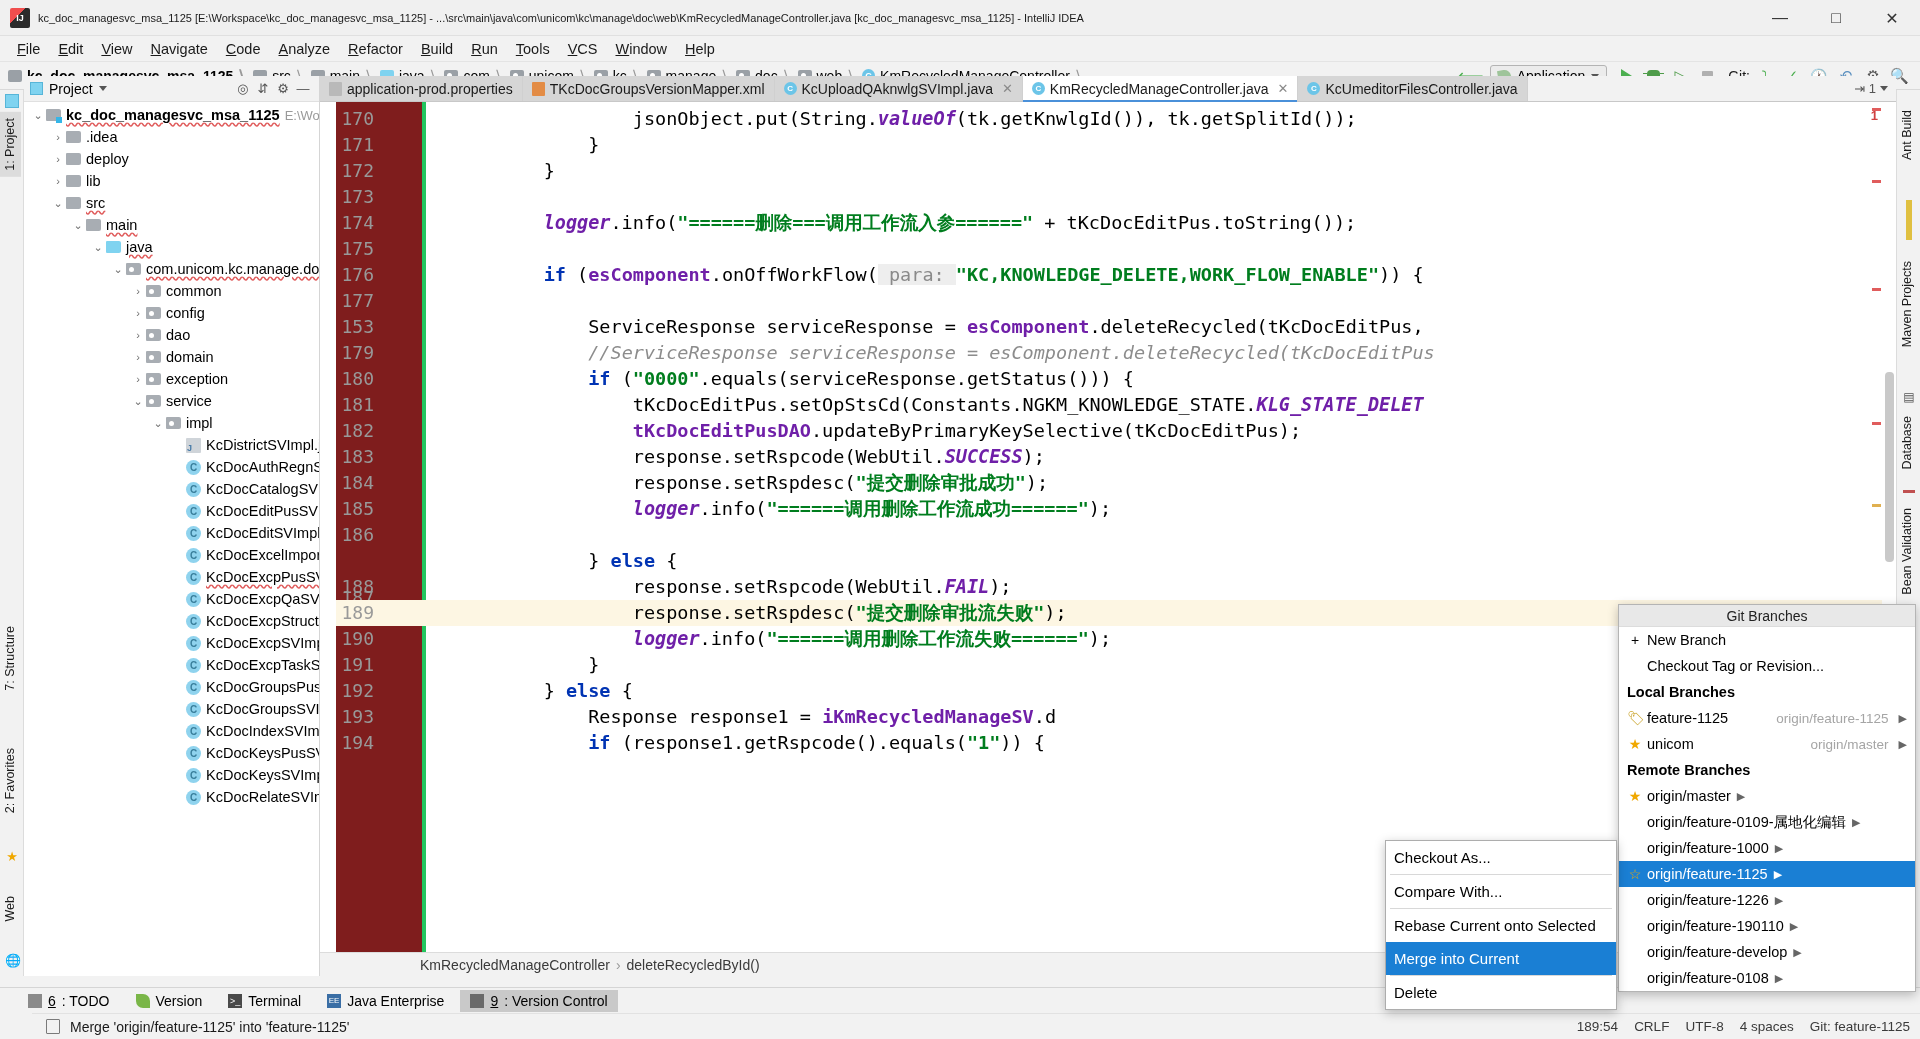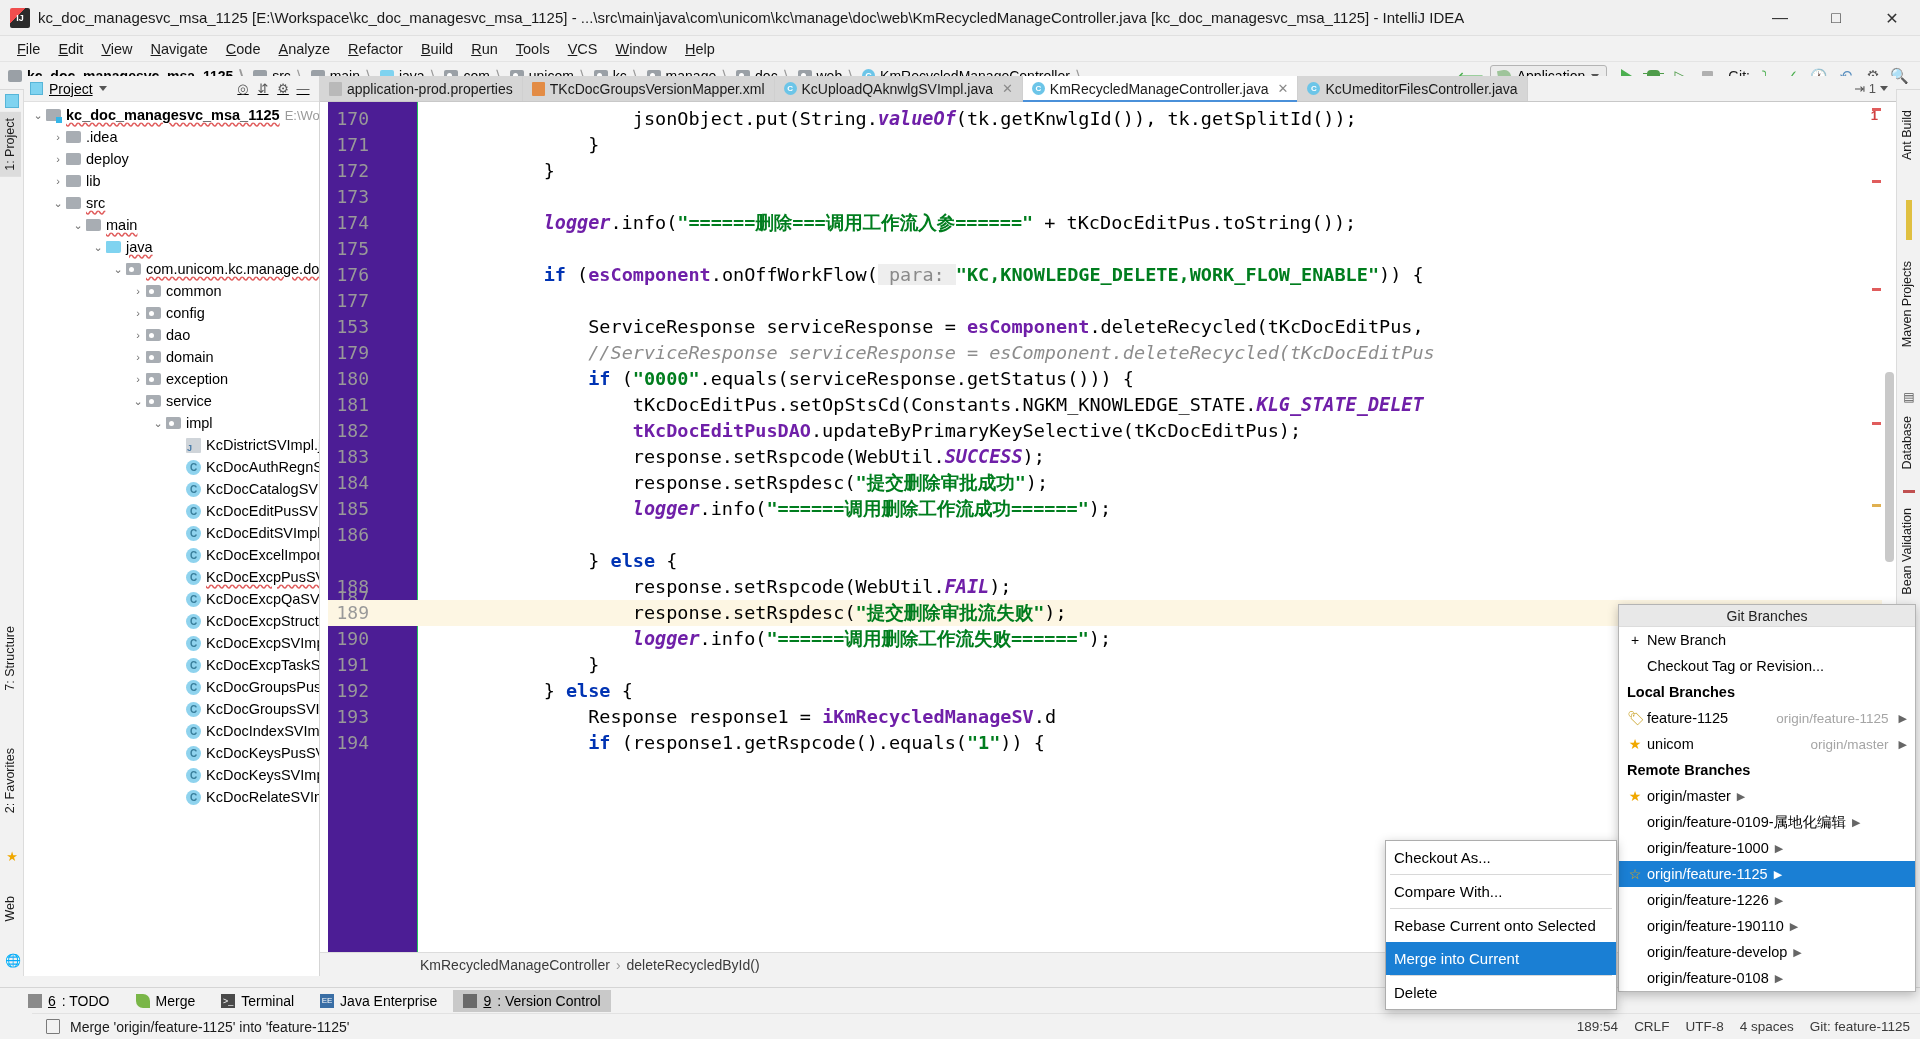--- a/index.html
+++ b/index.html
@@ -24,21 +24,21 @@
   .title-icon {
     width: 20px; height: 20px; margin: 0 8px 0 10px;
     background: linear-gradient(135deg,#f04e4e 0%,#f04e4e 40%,#2b2b2b 40%,#2b2b2b 100%);
     border-radius: 2px; position: relative; flex: 0 0 auto;
   }
   .title-icon::after {
     content: "IJ"; position: absolute; inset: 0; color: #fff;
     font-size: 9px; font-weight: bold; display: flex;
     align-items: center; justify-content: center;
   }
-  .title-text { font-size: 15px; color: #1a1a1a; white-space: nowrap; }
+  .title-text { font-size: 11px; color: #1a1a1a; white-space: nowrap; }
   .win-buttons { position: absolute; right: 0; top: 0; display: flex; height: 36px; }
   .win-btn {
     width: 56px; height: 36px; display: flex; align-items: center; justify-content: center;
     font-size: 16px; color: #333;
   }
 
   
   .menubar {
     height: 26px; display: flex; align-items: center;
     padding-left: 8px; background: #f2f2f2; font-size: 14.5px;
@@ -131,21 +131,20 @@
   
   .project-panel {
     position: absolute; left: 24px; top: 76px; width: 296px; bottom: 63px;
     background: #fff; border-right: 1px solid #d5d5d5;
     display: flex; flex-direction: column;
   }
   .proj-header {
     height: 26px; background: #f2f2f2; display: flex; align-items: center;
     padding: 0 6px; font-size: 14px; border-bottom: 1px solid #e0e0e0;
     flex: 0 0 auto;
-    text-decoration: underline;
   }
   .proj-header .sq { width:13px;height:13px;background:#7fd3f0;border:1px solid #57b5d8;margin-right:6px;}
   .proj-header .spacer { flex: 1; }
   .hdr-ic { width: 20px; text-align: center; color: #555; font-size: 13px; }
   .tree { flex: 1; overflow: hidden; padding-top: 2px; font-size: 14.5px; position: relative; background: #fff;}
   .row { height: 22px; display: flex; align-items: center; white-space: nowrap; }
   .tw { width: 16px; text-align: center; color: #707070; font-size: 11px; flex: 0 0 auto;}
   .fold {
     width: 15px; height: 12px; background: #a8adb3; border-radius: 1px 2px 2px 1px;
     margin-right: 5px; flex: 0 0 auto; position: relative;
@@ -201,22 +200,22 @@
   .ficon.prop { background: #b9b9b9; }
   .ficon.xml  { background: #e38c45; }
   .ficon.cls  { background: #6cc5e8; border-radius:50%; width:13px;height:13px; position:relative;}
   .ficon.cls::after{content:"C";position:absolute;inset:0;display:flex;align-items:center;justify-content:center;color:#fff;font-size:8px;font-weight:bold;}
   .tabs-right {
     margin-left:auto; display:flex;align-items:center;gap:4px;padding:0 8px;font-size:13px;color:#555;
   }
 
   .code-wrap { flex: 1; position: relative; overflow: hidden; background: #fff; }
   .gutter {
-    position: absolute; left: 8px; top: 0; bottom: 0; width: 90px; background: #4c1d95;
-    border-right: 1px solid #22c55e;
+    position: absolute; left: 16px; top: 0; bottom: 0; width: 90px; background: #7f1d1d;
+    border-right: 4px solid #22c55e;
   }
   .gline {
     position: absolute; right: 48px; font-family: "DejaVu Sans Mono", monospace;
     font-size: 18px; color: #999; text-align: right; width: 60px; line-height: 26px;
   }
   .code {
     position: absolute; left: 90px; top: 0; right: 0; bottom: 0; overflow: hidden;
     font-family: "DejaVu Sans Mono", monospace; font-size: 18.5px; line-height: 26px;
     white-space: pre;
   }
@@ -821,21 +820,21 @@
     </div>
 
   <div class="bottombar" id="bottombar">
       <div class="btab">
         <span class="bi todo"></span>
         <u>6</u>
         <span>: TODO</span>
       </div>
       <div class="btab">
         <span class="bi spring"></span>
-        <span>Merge</span>
+        <span>Version</span>
       </div>
       <div class="btab">
         <span class="bi term">&gt;_</span>
         <span>Terminal</span>
       </div>
       <div class="btab">
         <span class="bi je">EE</span>
         <span>Java Enterprise</span>
       </div>
       <div class="btab active">

